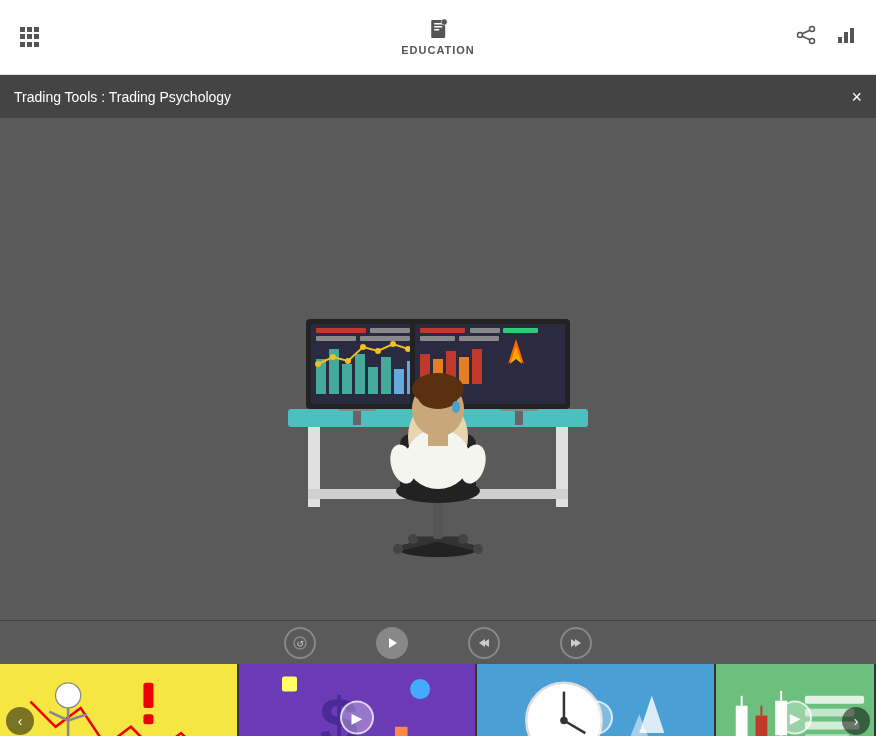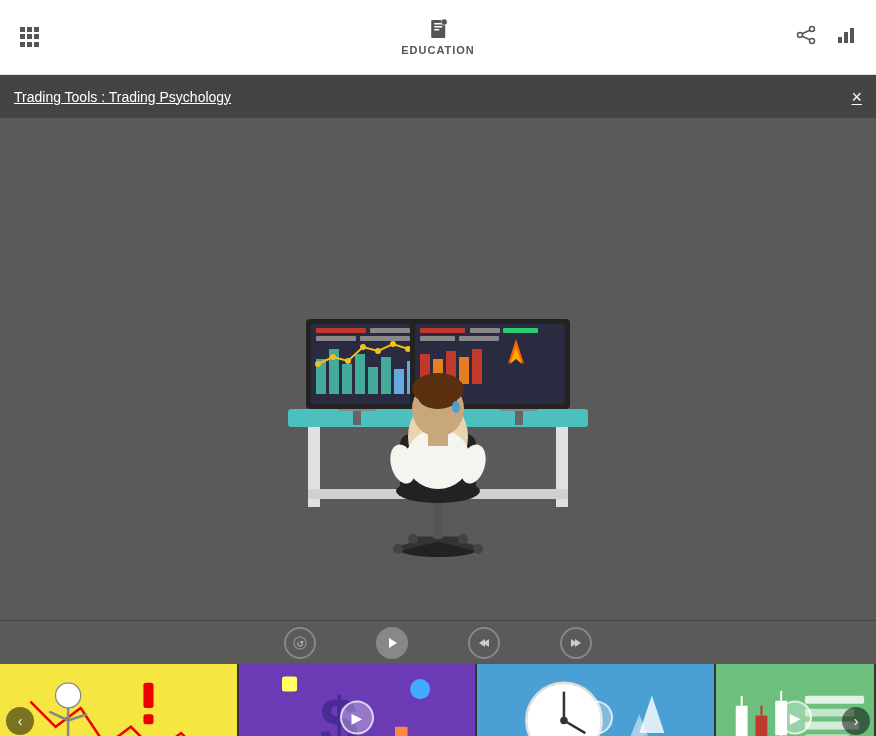--- a/index.html
+++ b/index.html
@@ -33,21 +33,20 @@
     .nav-right { display: flex; align-items: center; gap: 20px; }
     .nav-icon-btn { cursor: pointer; color: #555; font-size: 18px; }
     .modal-header {
       background: #444;
       color: #fff;
       padding: 20px 14px;
       display: flex;
       align-items: center;
       justify-content: space-between;
       height: 43px;
-      text-decoration: underline;
     }
     .modal-title { font-size: 14px; color: #fff; }
     .modal-close {
       cursor: pointer;
       font-size: 18px;
       color: #fff;
       line-height: 1;
     }
 
     

